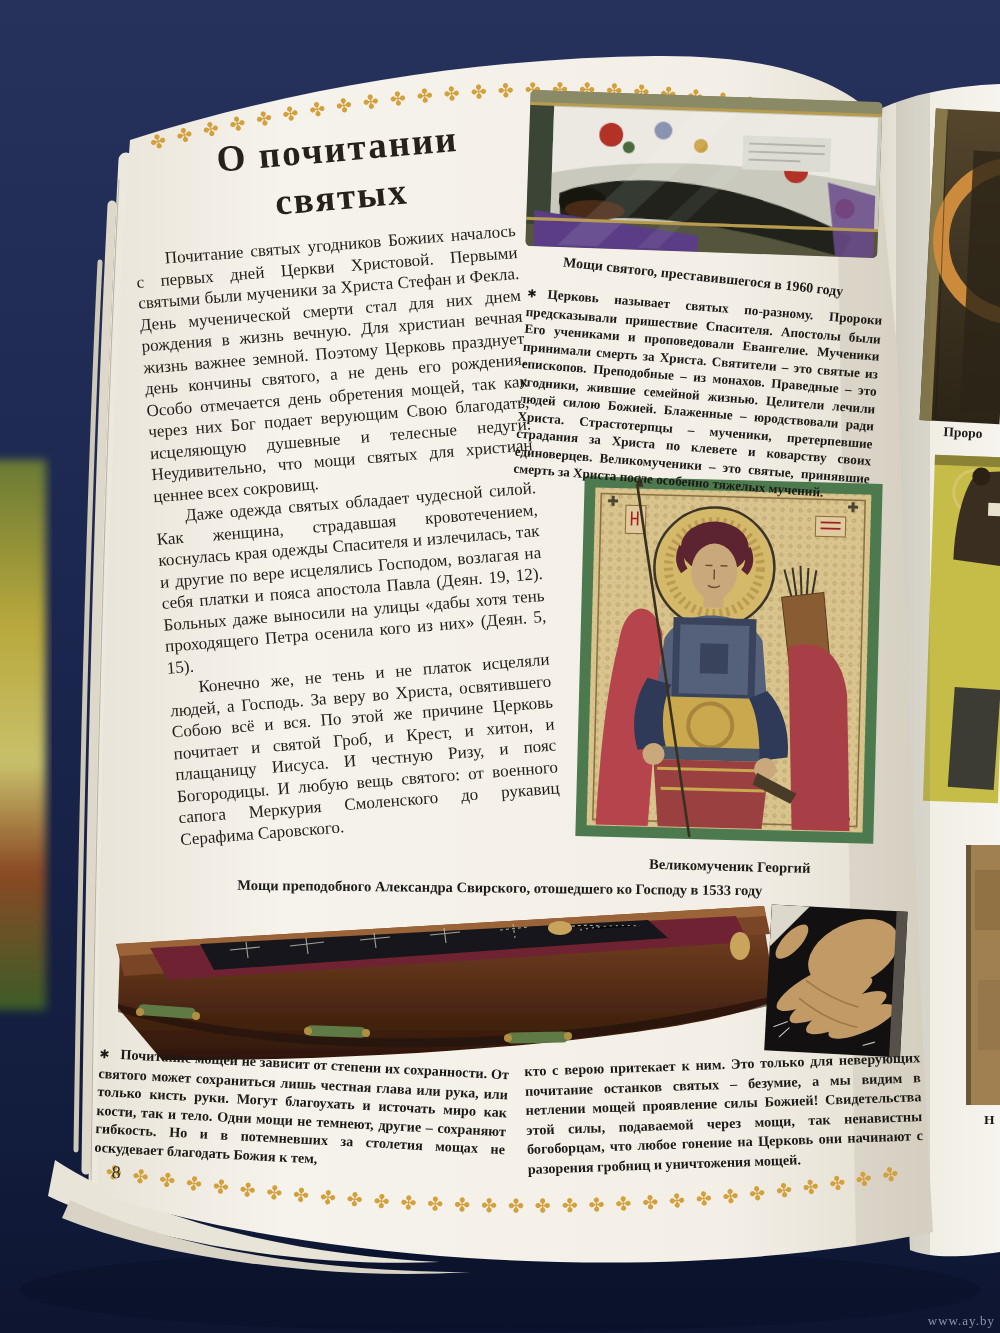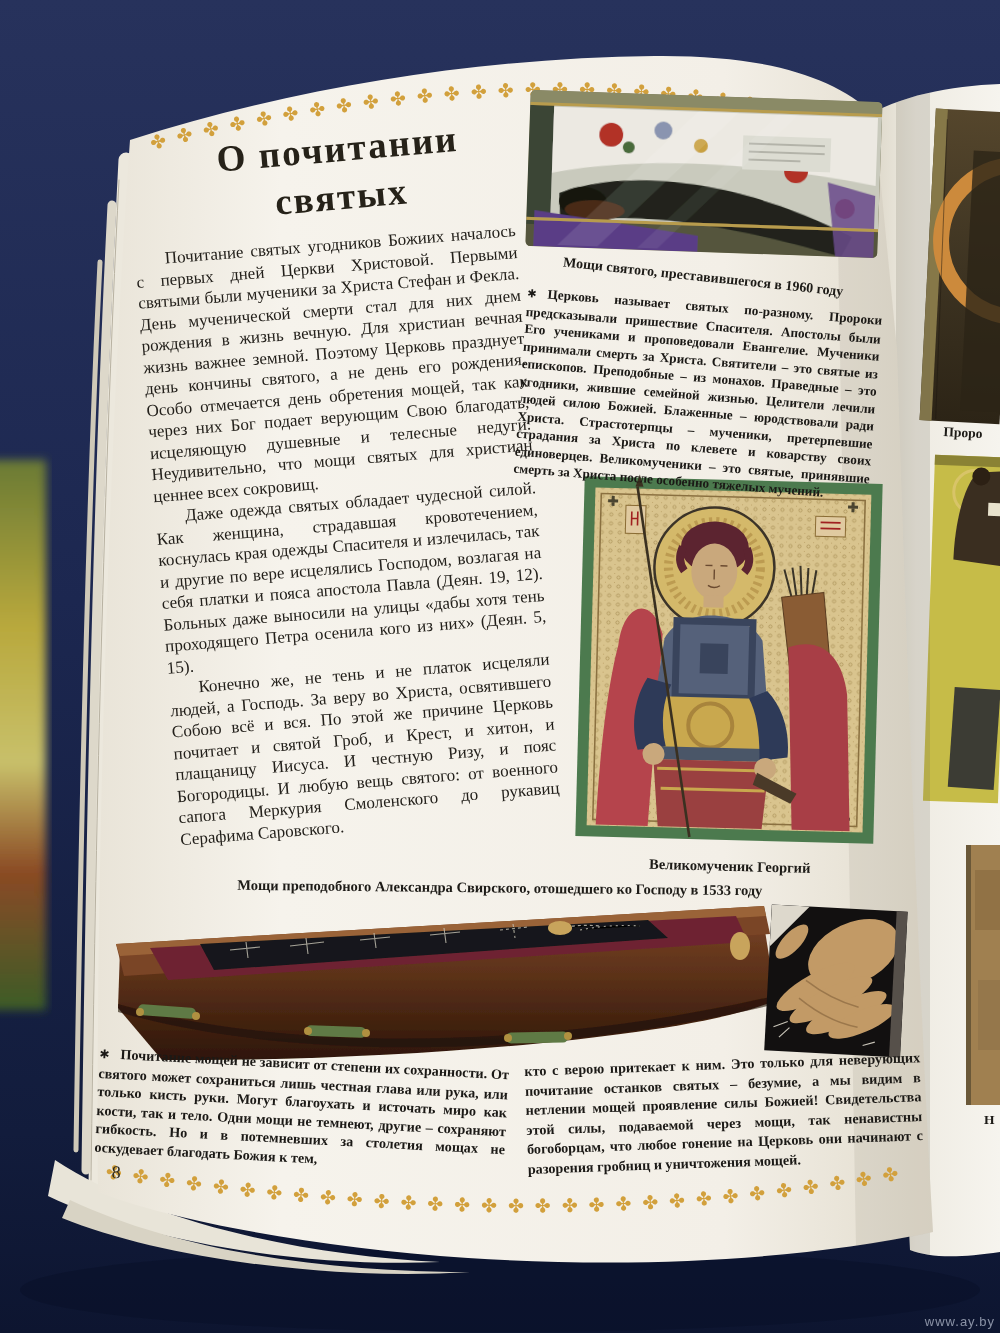--- a/index.html
+++ b/index.html
@@ -10,21 +10,21 @@
   .txt{position:absolute;z-index:2;color:#23201b;transform-origin:left top;}
   .just{text-align:justify;}
   .ctr{text-align:center;}
   p.ind{margin:0;text-indent:30px;}
   .title{font-weight:bold;letter-spacing:2px;line-height:1.3;color:#262219;}
   .cap{font-weight:bold;color:#1d1b17;}
   .bullet{font-family:"DejaVu Sans",sans-serif;font-size:0.85em;margin-right:11px;}
   .bpara{font-weight:bold;color:#1b1916;}
   .pagenum{font-size:18px;color:#2a2823;}
   .watermark{position:absolute;right:5px;bottom:4px;z-index:3;
-             font-family:Liberation Sans, sans-serif;
+             font-family:Liberation Serif, serif;
              font-size:13px;letter-spacing:1px;color:rgba(205,212,228,.65);}
   .ornText{font-family:"DejaVu Sans",sans-serif;fill:#d2a03c;word-spacing:5px;}
 </style>
 </head>
 <body>
 
 <div class="stage">
 
   <svg class="scene" width="1000" height="1333" viewBox="0 0 1000 1333">
     <defs>

